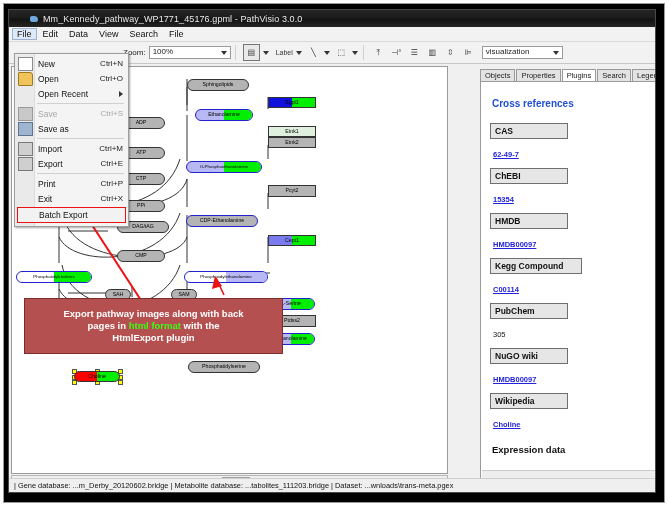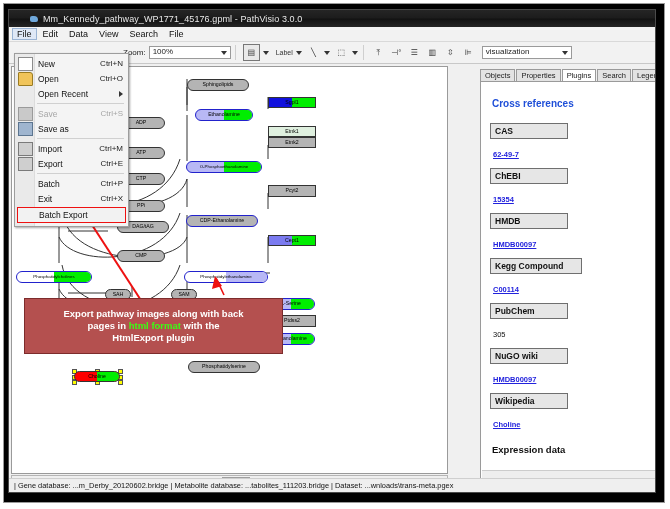--- a/index.html
+++ b/index.html
@@ -34,21 +34,21 @@
   
   .toolbar{height:21px;background:#f2f2f2;border-bottom:1px solid #c8c8c8;
     display:flex;align-items:center;font-size:8px;color:#222;}
   .tb-sep{width:1px;height:15px;background:#cfcfcf;margin:0 4px;}
   .zoom-label{margin-left:114px;margin-right:3px;font-size:8px;}
   .combo{height:13px;border:1px solid #9a9a9a;background:#fff;display:flex;
     align-items:flex-start;font-size:8px;padding-left:3px;box-sizing:border-box;position:relative;}
   .combo .arrow{position:absolute;right:3px;top:4px;width:0;height:0;
     border-left:3px solid transparent;border-right:3px solid transparent;border-top:4px solid #333;}
   .combo.zoomc{width:82px;}
-  .combo.vis{width:90px;margin-left:6px;}
+  .combo.vis{width:81px;margin-left:6px;}
   .tbtn{width:15px;height:15px;display:flex;align-items:center;justify-content:center;
      margin-left:3px;font-size:8px;color:#333;position:relative;}
   .tbtn.box{border:1px solid #777;background:#e9e9e9;}
   .mini-arrow{width:0;height:0;border-left:3px solid transparent;border-right:3px solid transparent;
      border-top:4px solid #333;margin-left:3px;margin-right:1px;}
   .lbl-btn{font-size:7px;color:#333;margin-left:6px;}
 
   
   .body-split{position:relative;height:427px;background:#f0f0f0;}
 
@@ -394,21 +394,21 @@
         <span>Import</span>
         <span class="acc">Ctrl+M</span>
       </div>
       <div class="mrow">
         <span class="micon ic-imp"></span>
         <span>Export</span>
         <span class="acc">Ctrl+E</span>
       </div>
       <div class="msep"></div>
       <div class="mrow">
-        <span>Batch</span>
+        <span>Print</span>
         <span class="acc">Ctrl+P</span>
       </div>
       <div class="mrow">
         <span>Exit</span>
         <span class="acc">Ctrl+X</span>
       </div>
       <div class="mrow batch">
         <span>Batch Export</span>
       </div>
     </div>

